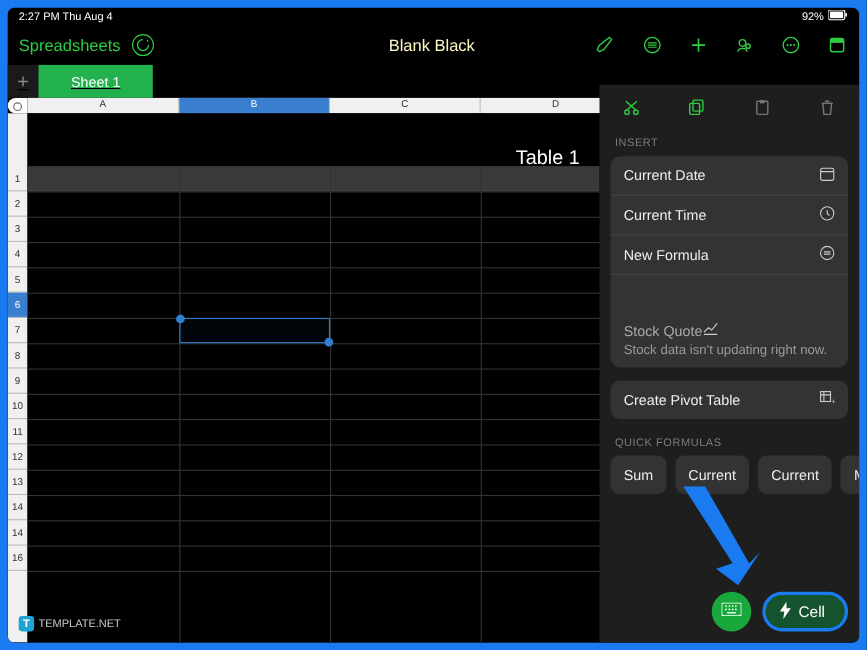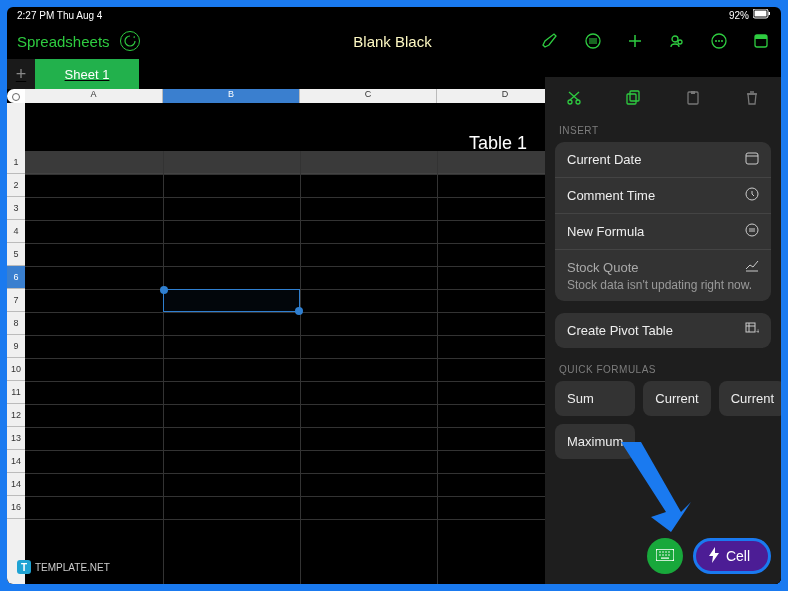--- a/index.html
+++ b/index.html
@@ -144,27 +144,27 @@
     display:flex; align-items:center; justify-content:space-between;
     padding: 9px 12px; font-size: 13px; color:#eee;
     border-bottom: 1px solid #444;
   }
   .crow:last-child { border-bottom: none; }
   .crow.sub { flex-direction: column; align-items: flex-start; gap:2px; }
   .subtext { font-size: 12px; color:#9a9a9a; }
   .right-ic { color:#bbb; }
   .singlecard { margin-top: 12px; }
 
-  .qgrid { display:grid; grid-template-columns: 1fr 1fr 1fr; gap: 8px; margin-top:6px;}
+  .qgrid { display:grid; grid-template-columns: 1fr 1fr 1fr 1fr; gap: 8px; margin-top:6px;}
   .qbtn { background:#333; border-radius:8px; padding: 10px 12px; font-size: 13px; color:#eee; }
 
   
   .fab-wrap { position:absolute; right: 10px; bottom: 10px; display:flex; gap:10px; align-items:center;}
   .fab { width:36px; height:36px; background:#18a83b; border-radius:50%; display:flex; align-items:center; justify-content:center; }
-  .cellbtn { height:36px; padding:0 18px 0 12px; background:#4c1d95; border-radius:18px; display:flex; align-items:center; gap:6px; color:#fff; font-size:14px; border:3px solid #1a7af0;}
+  .cellbtn { height:36px; padding:0 18px 0 12px; background:#14532d; border-radius:18px; display:flex; align-items:center; gap:6px; color:#fff; font-size:14px; border:3px solid #1a7af0;}
   .bolt { color:#fff; }
 
   
   .arrow {
     position:absolute;
     width: 70px; height: 90px;
     right: 90px; bottom: 52px;
     pointer-events:none;
   }
 
@@ -346,36 +346,36 @@
     <div class="section-label">INSERT</div>
     <div class="card">
       <div class="crow">
         <span>Current Date</span>
         <span class="right-ic"><svg width="14" height="14" viewBox="0 0 14 14">
               <rect x="1" y="2" width="12" height="11" rx="2" fill="none" stroke="#ccc"></rect>
               <line x1="1" y1="5" x2="13" y2="5" stroke="#ccc"></line>
             </svg></span>
       </div>
       <div class="crow">
-        <span>Comment Time</span>
+        <span>Current Time</span>
         <span class="right-ic"><svg width="14" height="14" viewBox="0 0 14 14">
               <circle cx="7" cy="7" r="6" fill="none" stroke="#ccc"></circle>
               <path d="M7 4v3l2 2" fill="none" stroke="#ccc"></path>
             </svg></span>
       </div>
       <div class="crow">
         <span>New Formula</span>
         <span class="right-ic"><svg width="14" height="14" viewBox="0 0 14 14">
               <circle cx="7" cy="7" r="6" fill="none" stroke="#ccc"></circle>
               <line x1="4" y1="6" x2="10" y2="6" stroke="#ccc"></line>
               <line x1="4" y1="8" x2="10" y2="8" stroke="#ccc"></line>
             </svg></span>
       </div>
       <div class="crow sub">
-        <div style="display:flex; width:100%; justify-content:space-between; align-items:center;">
+        <div style="display:flex; width:100%; align-items:center;margin-top:33px;">
           <span style="color:#aaa">Stock Quote</span>
           <span class="right-ic"><svg width="14" height="14" viewBox="0 0 14 14">
                 <polyline points="1,10 5,6 8,8 13,2" fill="none" stroke="#ccc"></polyline>
                 <line x1="1" y1="12" x2="13" y2="12" stroke="#ccc"></line>
               </svg></span>
         </div>
         <span class="subtext">Stock data isn't updating right now.</span>
       </div>
     </div>
 

